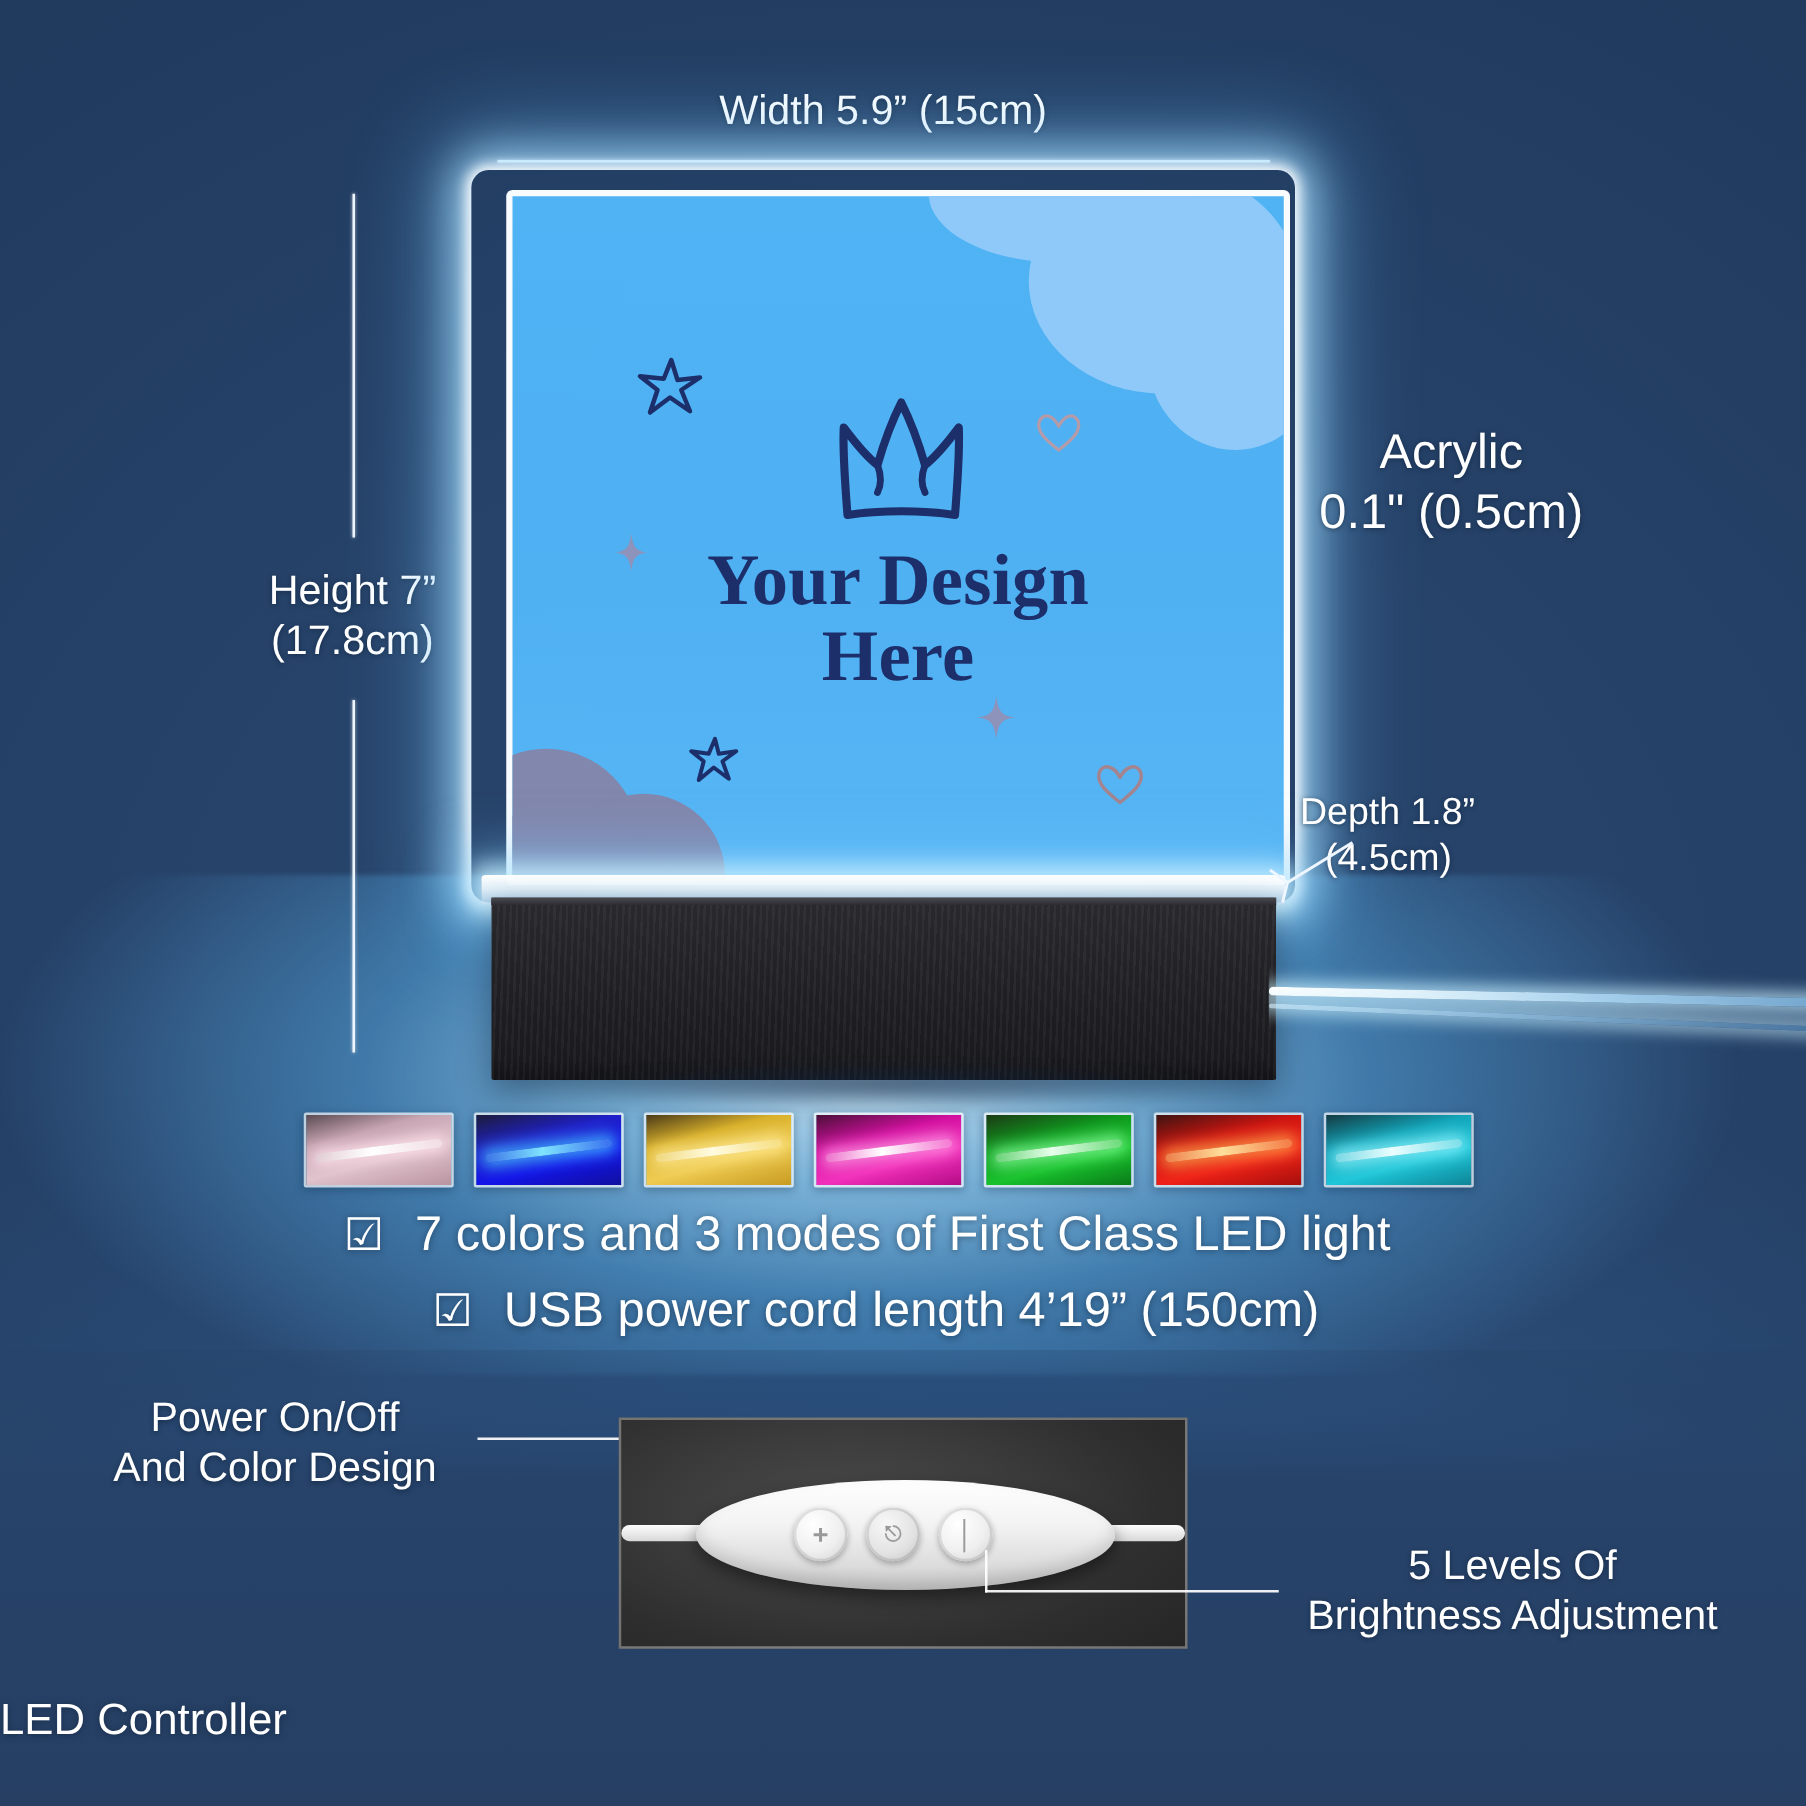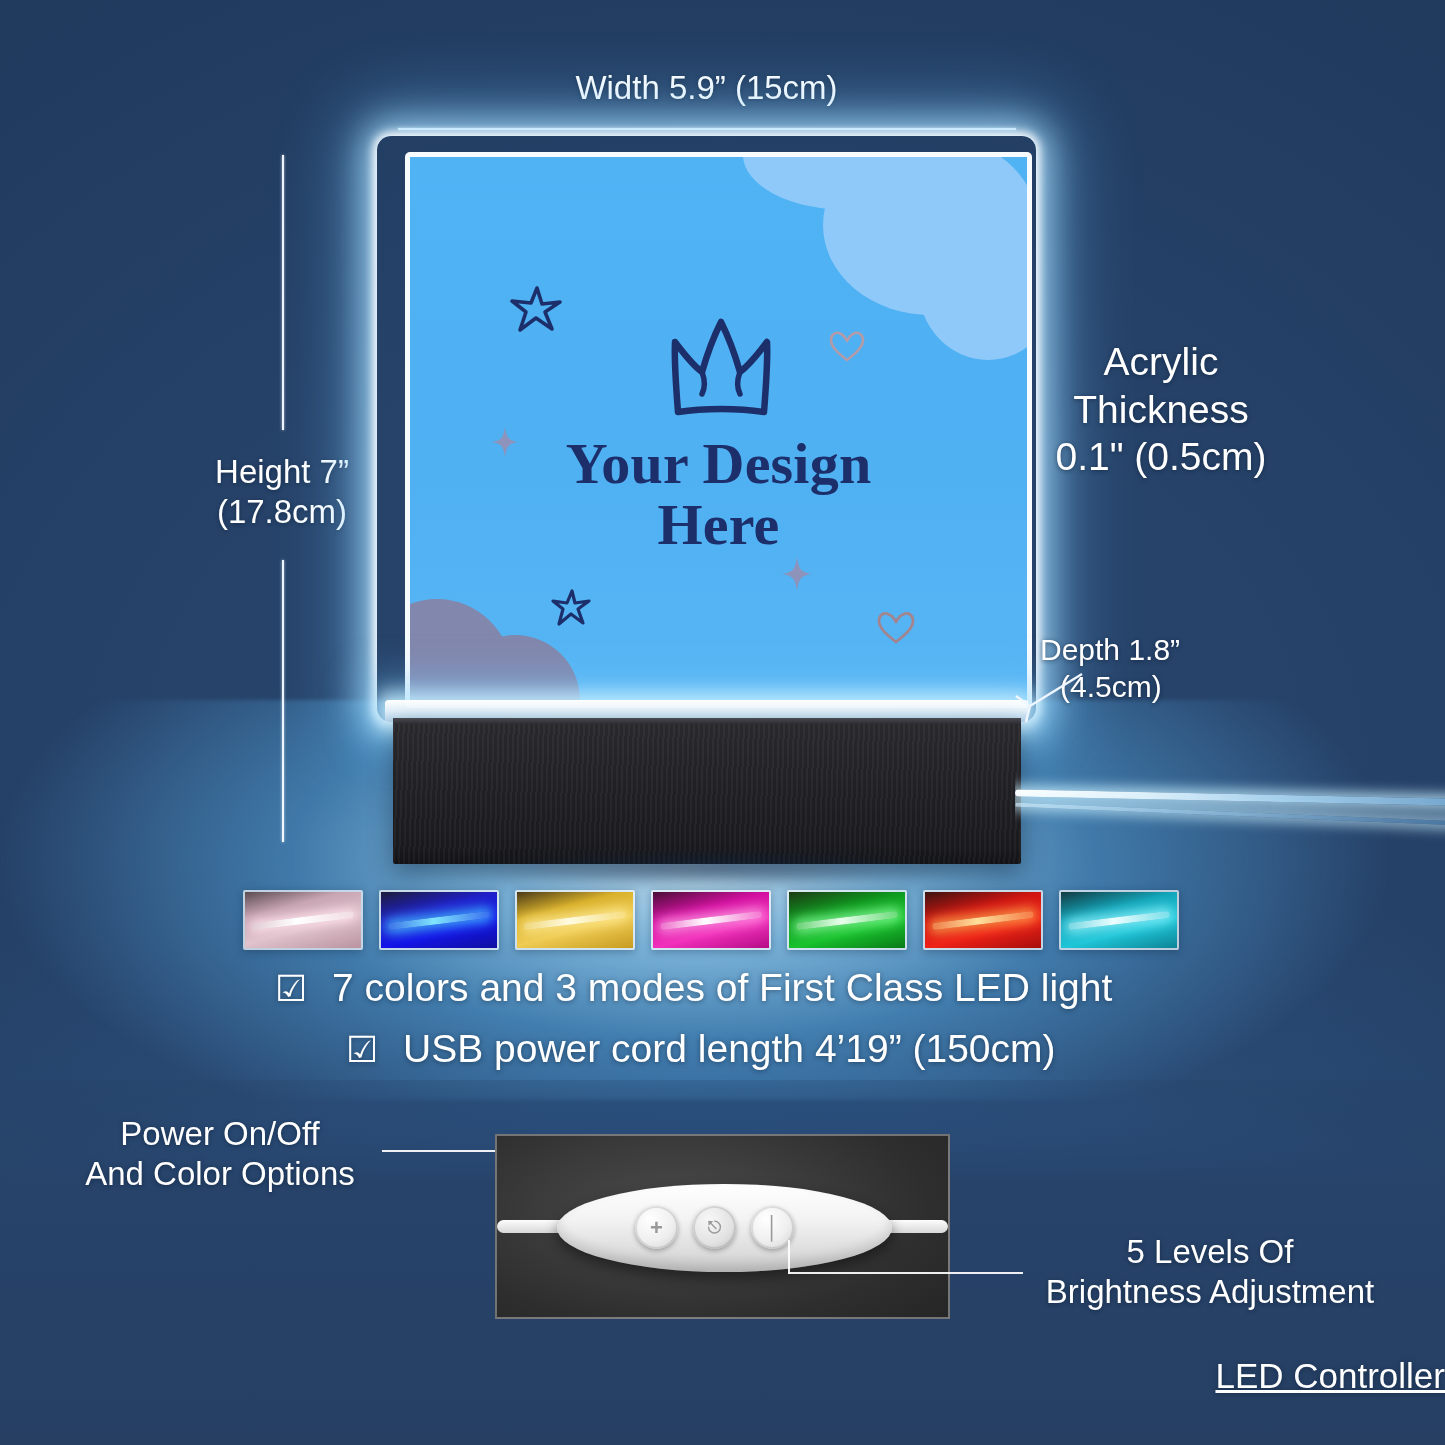--- a/index.html
+++ b/index.html
@@ -174,23 +174,22 @@
   }
   .btn-c.b1 { left:138px; }
   .btn-c.b2 { left:196px; background:radial-gradient(circle at 36% 30%, #f7f7f7 0%, #e2e2e2 60%, #bdbdbd 100%); font-size:17px; }
   .btn-c.b3 { left:254px; }
 
   .lead { position:absolute; background:rgba(255,255,255,.92); }
   .lead-h { height:2px; }
   .lead-v { width:2px; }
 
   .caption {
-    position:absolute; color:#fff; text-align:right; width:100%;
+    position:absolute; color:#fff; text-align:left; width:100%;
     text-shadow:0 1px 5px rgba(10,25,45,.5);
-    text-decoration:underline;
   }
 </style>
 </head>
 <body>
 
 <div id="stage">
 
   <div class="bg-base"></div>
   <div class="bg-glowfloor"></div>
   <div class="bg-vign"></div>
@@ -271,21 +270,20 @@
     <div class="base-shadow"></div>
   </div>
 
   <div class="cord">
     <i></i>
     <i class="c2"></i>
   </div>
 
   <div class="dim-label" style="left:1016px; top:338px; width:290px; font-size:39px;">
     <div>Acrylic</div>
-    <div>Thickness</div>
     <div>0.1" (0.5cm)</div>
   </div>
 
   <div class="dim-label" style="left:1040px; top:632px; width:250px; font-size:30px; text-align:left;">
     <div>Depth 1.8”</div>
     <div style="padding-left:20px;">(4.5cm)</div>
   </div>
   <svg style="position:absolute; left:1008px; top:672px; width:80px; height:56px;" viewBox="0 0 80 56" fill="none">
     <path d="M74 2 L22 34" stroke="#eef6ff" stroke-width="2.4"></path>
     <path d="M8 24 L22 34 L18 50" stroke="#eef6ff" stroke-width="2.4" fill="none"></path>
@@ -328,21 +326,21 @@
   </div>
   <div class="feature" style="left:346px; top:1027px; font-size:39px;">
     <span class="chk">☑</span>
     <span>USB power cord length 4’19” (150cm)</span>
   </div>
 
   <div class="bottom-fade"></div>
 
   <div class="dim-label" style="left:60px; top:1114px; width:320px; font-size:33px; text-align:center;">
     <div>Power On/Off</div>
-    <div>And Color Options</div>
+    <div>And Color Design</div>
   </div>
   <div class="lead lead-h" style="left:382px; top:1150px; width:352px;"></div>
   <div class="lead lead-v" style="left:733px; top:1150px; height:92px;"></div>
 
   <div id="ctrl-photo">
     <div class="ctrl-wire l"></div>
     <div class="ctrl-wire r"></div>
     <div class="ctrl-body"></div>
     <div class="btn-c b1">
       <span>+</span>

